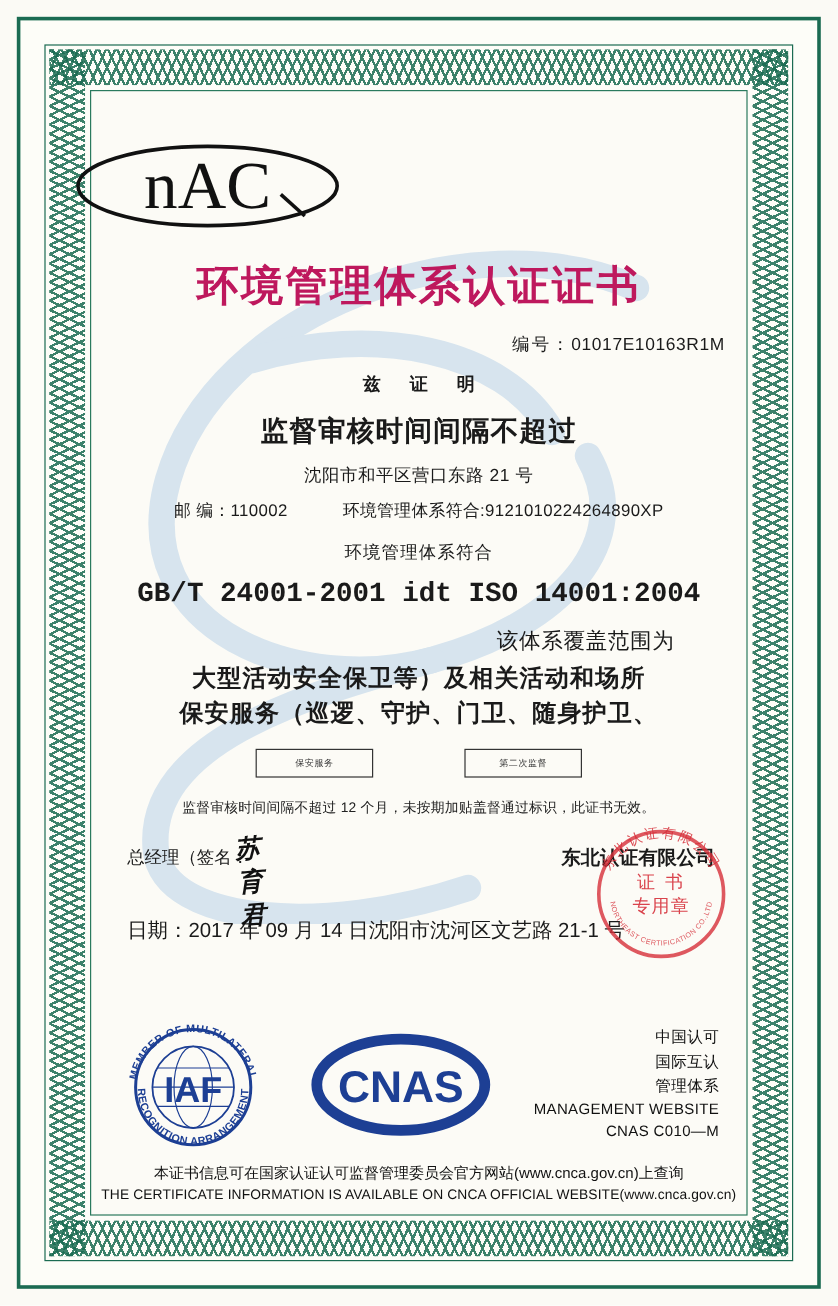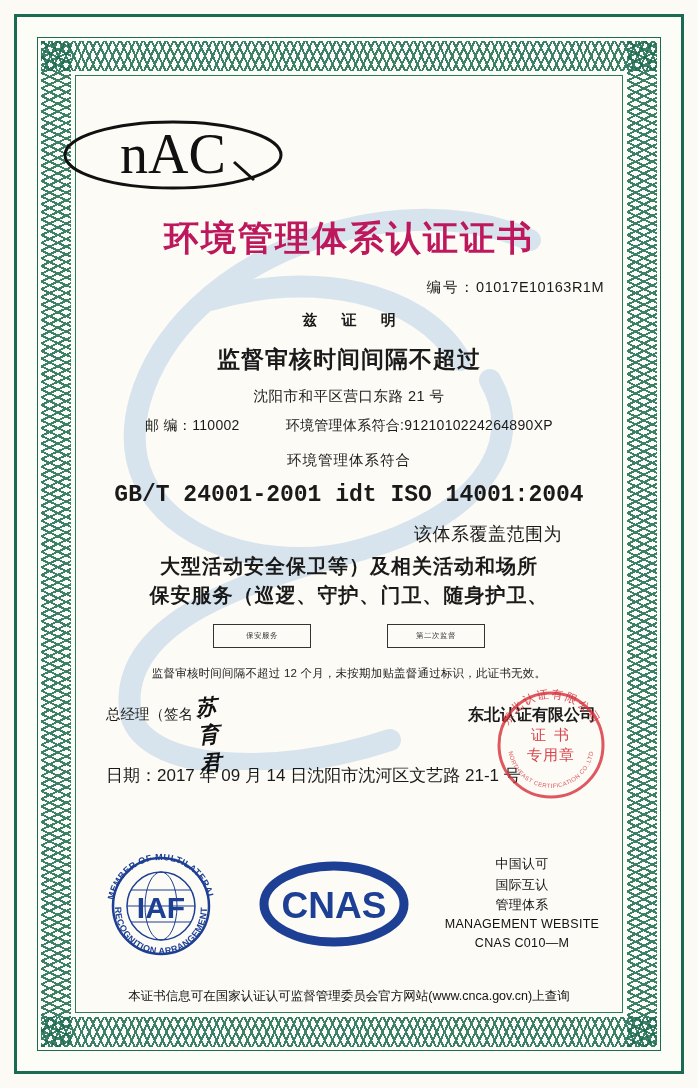--- a/index.html
+++ b/index.html
@@ -285,21 +285,21 @@
     right: 0;
     bottom: 74px;
     display: flex;
     align-items: center;
     justify-content: center;
     gap: 34px;
   }
   .iaf-wrap { width: 124px; height: 104px; }
   .cnas-wrap { width: 154px; height: 104px; }
   .accred-text {
-    text-align: center;
+    text-align: right;
     font-size: 13px;
     line-height: 1.55;
     color: #111;
     letter-spacing: .3px;
   }
   .accred-text .en { font-size: 12.5px; }
 
   
   .footer {
     position: absolute;
@@ -450,20 +450,21 @@
         <div>中国认可</div>
         <div>国际互认</div>
         <div>管理体系</div>
         <div class="en">MANAGEMENT WEBSITE</div>
         <div class="en">CNAS C010—M</div>
       </div>
     </div>
 
     <div class="footer">
       <div>本证书信息可在国家认证认可监督管理委员会官方网站(www.cnca.gov.cn)上查询</div>
+      <div class="en">THE CERTIFICATE INFORMATION IS AVAILABLE ON CNCA OFFICIAL WEBSITE(www.cnca.gov.cn)</div>
     </div>
 
   </div>
 
   <svg class="seal" viewBox="0 0 126 126">
     <defs>
       <path id="sealTop" d="M 16 63 A 47 47 0 0 1 110 63"></path>
       <path id="sealBot" d="M 20 63 A 43 43 0 0 0 106 63"></path>
     </defs>
     <circle cx="63" cy="63" r="52" fill="none" stroke="#d6303a" stroke-width="3" opacity=".8"></circle>

